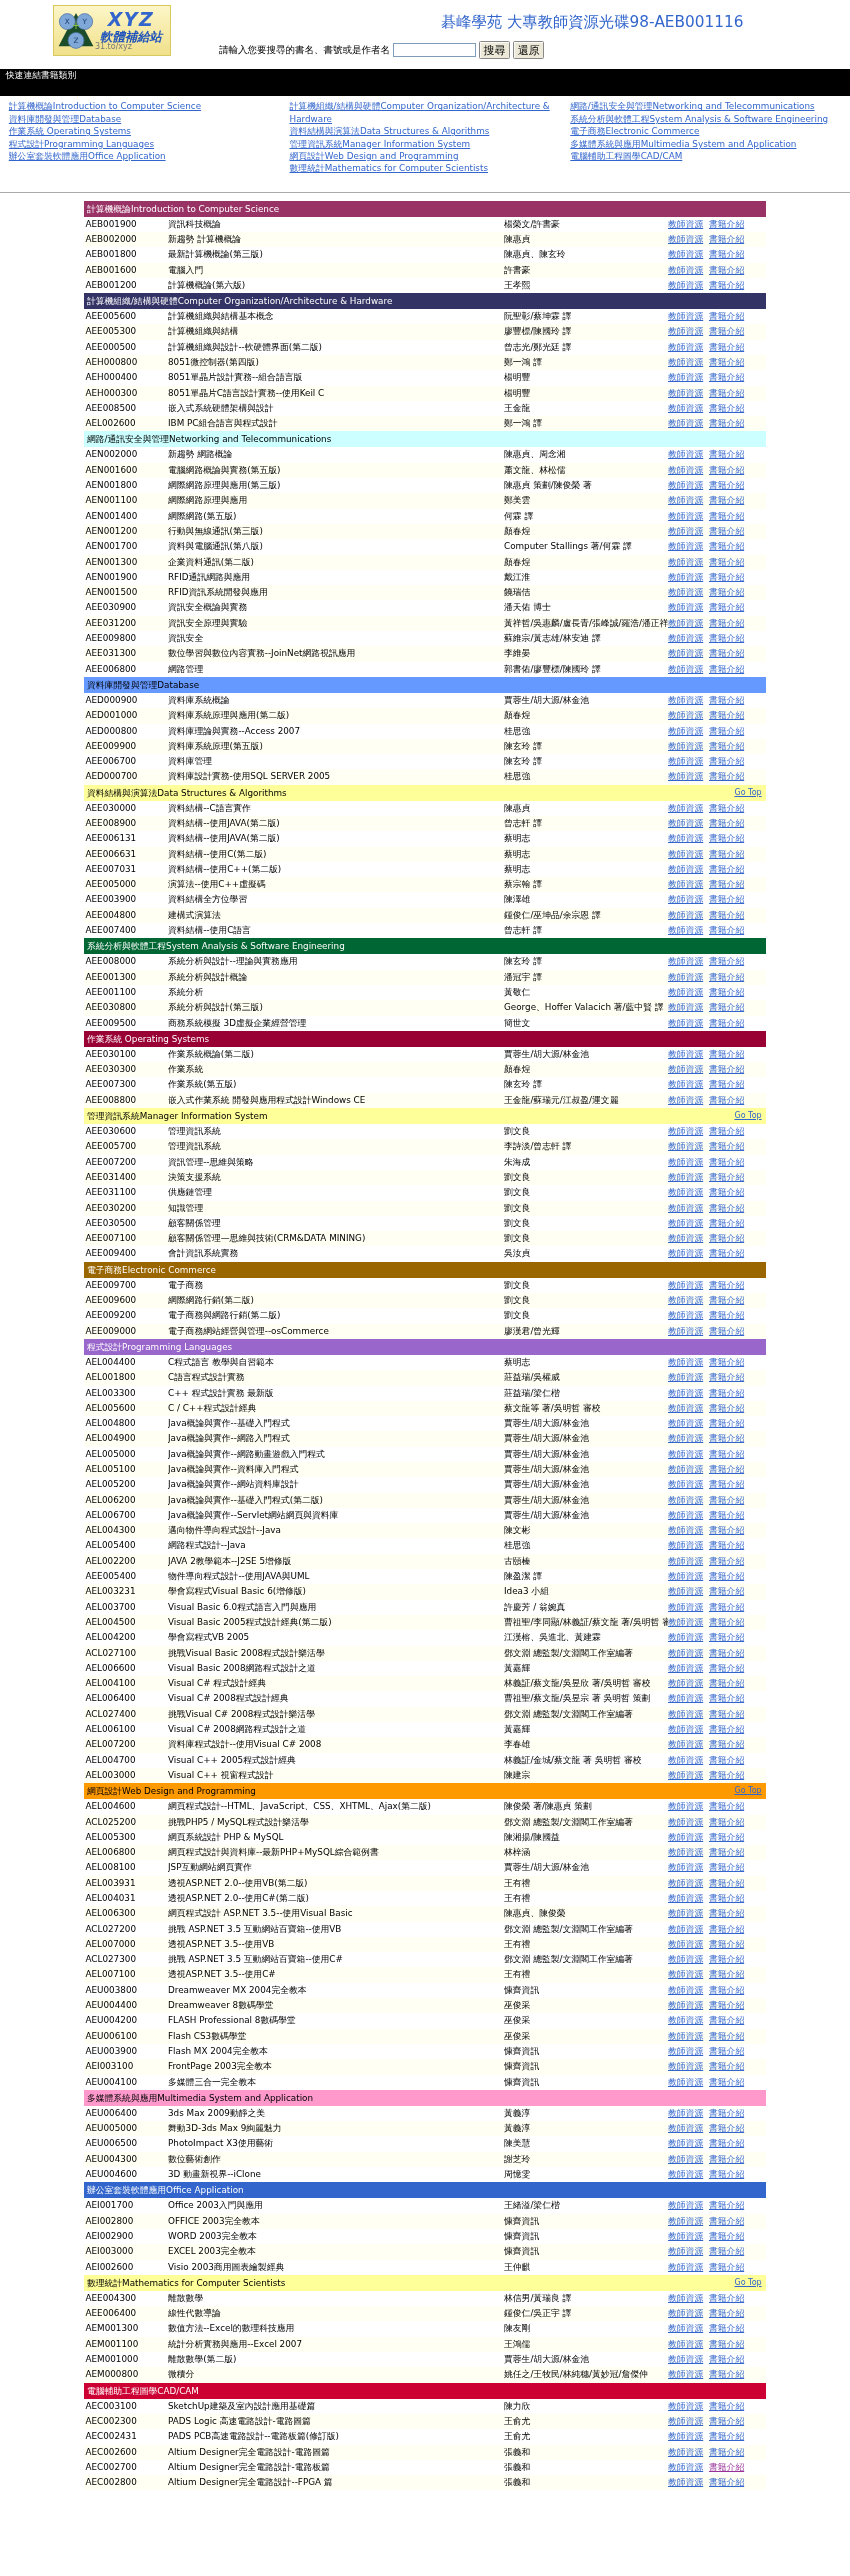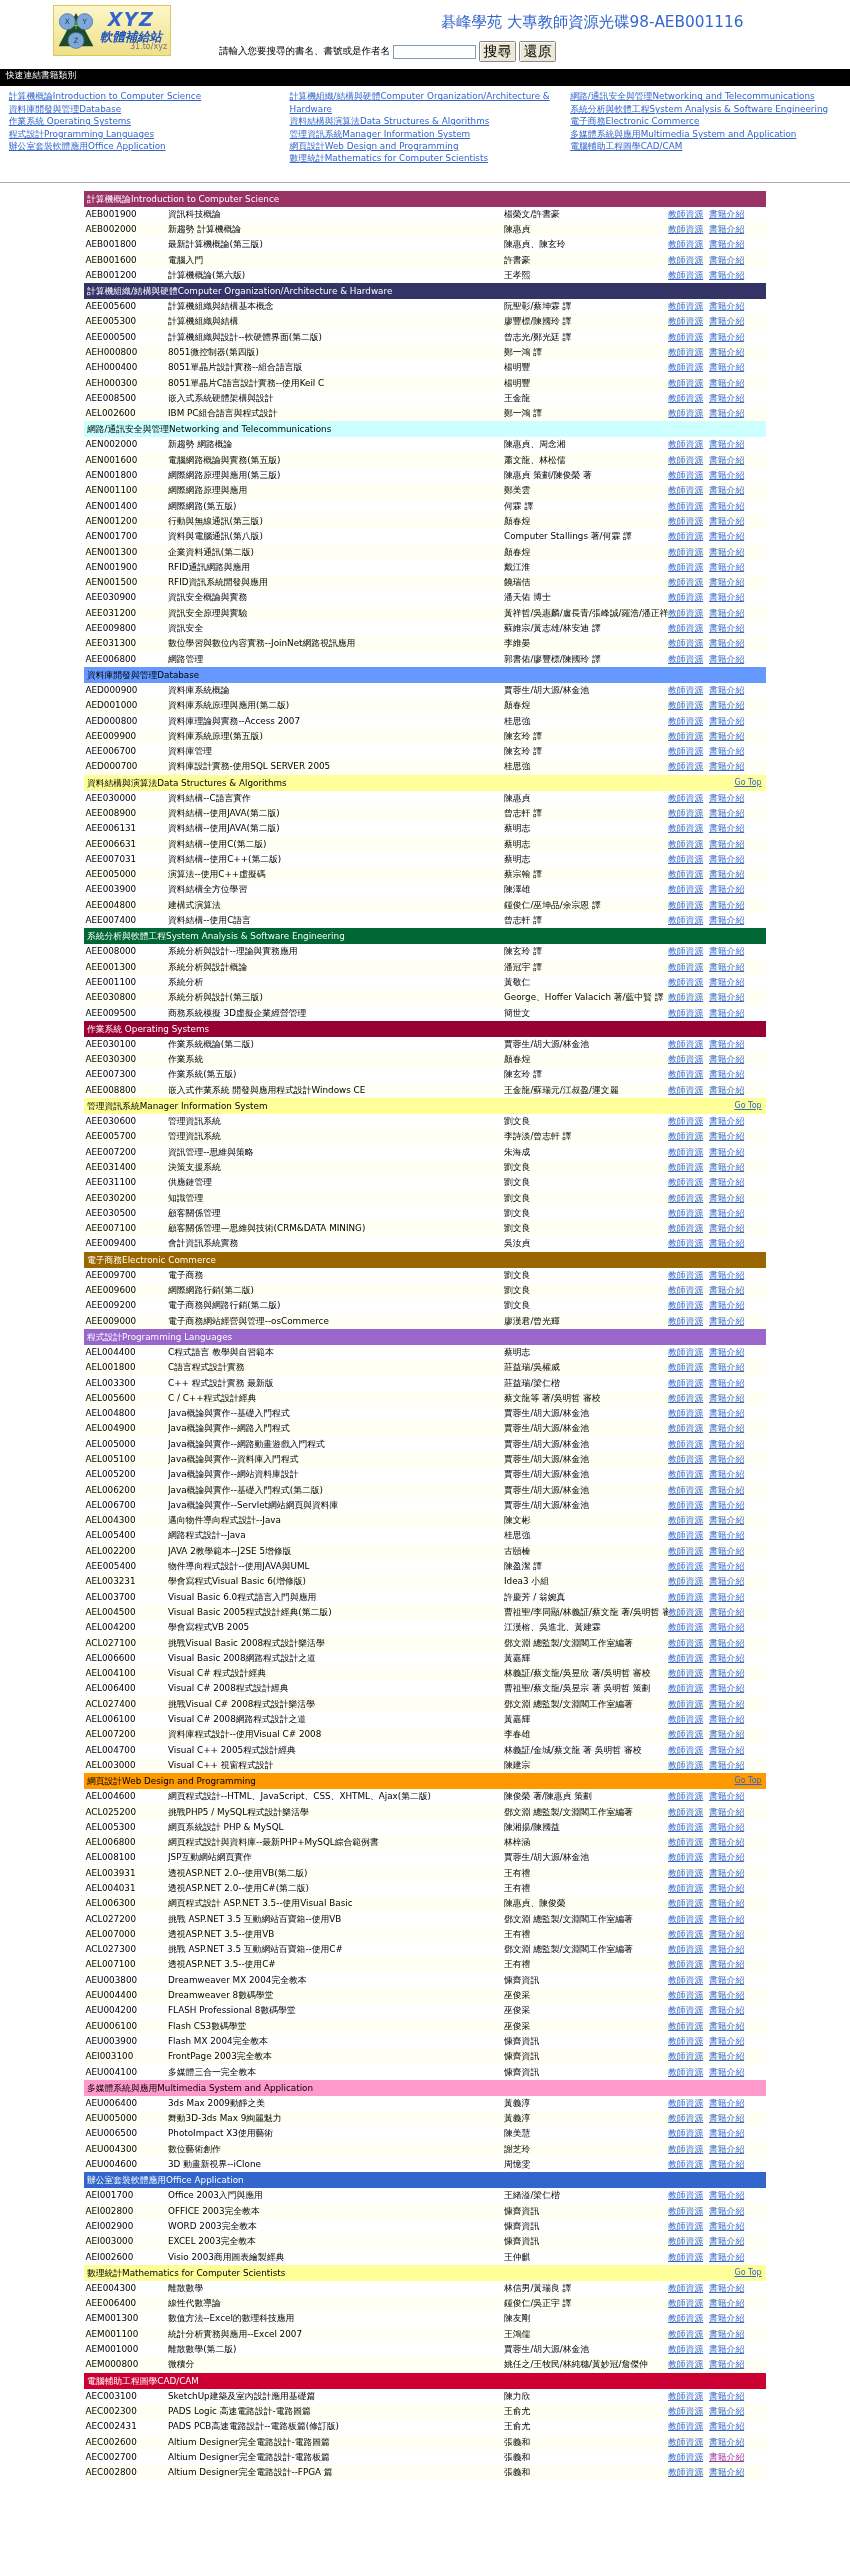--- a/index.html
+++ b/index.html
@@ -8,30 +8,30 @@
 
   
   .header { position:relative; height:69px; }
   .logo { position:absolute; left:53px; top:5.1px; width:118px; height:51px;
           background:linear-gradient(#FDF6C8,#F0E08A); border:0.7px solid #D8C860;
           display:flex; align-items:center; padding:1.5px 2.9px; }
   .logo-balls { width:38px; height:42px; flex:0 0 auto; }
   .logo-text { flex:1; text-align:center; line-height:1.05; }
   .logo-xyz { color:#3366CC; font-size:19px; font-weight:bold; font-style:italic; letter-spacing:1.5px; }
   .logo-name { color:#2255BB; font-size:12.4px; font-weight:bold; font-style:italic; }
-  .logo-url { color:#777; font-size:8px; text-align:right; display:block; }
+  .logo-url { color:#777; font-size:8px; text-align:left; display:block; }
   .site-title { position:absolute; left:429px; top:11.7px; font-size:15.3px; color:#3366CC; white-space:nowrap;margin-left:12px; }
   .search-row { position:absolute; left:219px; top:41px; font-size:9.5px; display:flex; align-items:center; gap:3px; }
   .search-row label { color:#000; }
   .search-input { width:83px; height:14px; border:0.7px solid #7F9DB9; font-size:8.8px; padding:0.7px 1.5px; }
-  .btn { font-size:14px; background:#ECE9D8; border:0.7px solid #888; border-radius:1.5px;
+  .btn { font-size:11px; background:#ECE9D8; border:0.7px solid #888; border-radius:1.5px;
          padding:0.7px 3.6px; box-shadow:inset 0.7px 0.7px 0 #fff; font-family:Liberation Sans, sans-serif; }
 
   
-  .blackbar { background:#000; color:#FFF; font-size:8.8px; height:17px; line-height:12.4px; padding-left:5.8px; }
+  .blackbar { background:#000; color:#FFF; font-size:8.8px; height:27px; line-height:12.4px; padding-left:5.8px; }
   .quicknav { display:flex; padding:4.4px 0 7.3px 8.8px; }
   .qcol { width:283px; display:flex; flex-direction:column; }
   .qlink { color:#3366CC; font-size:8.8px; line-height:12.4px; display:inline-block; align-self:flex-start; }
   hr.sep { border:none; border-top:0.7px solid #AAA; margin:10.2px 0 7.3px 0; }
 
   
   .book-table { margin-left:84px; width:682px; font-size:8.8px; }
   .band { height:16px; line-height:16px; padding:0 4.4px 0 2.9px; display:flex; justify-content:space-between; }
   .band .gotop { color:#3366CC; font-size:8px;text-align:right; }
   .row { display:grid; grid-template-columns:84px 336px 164px 99px; height:15.3px; line-height:15.3px; align-items:center; }

